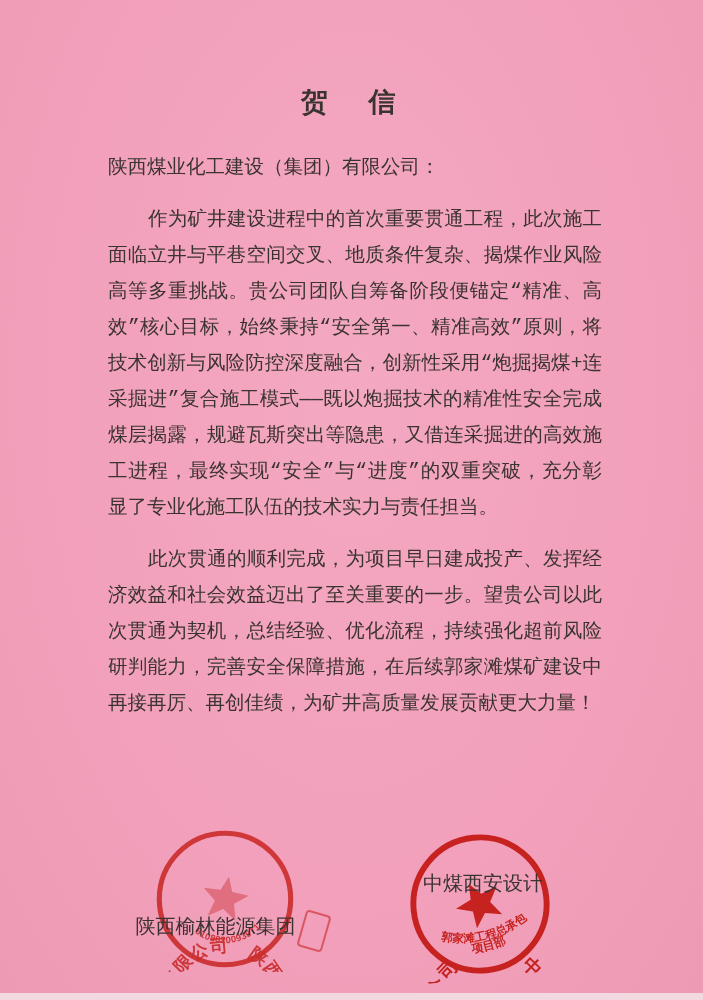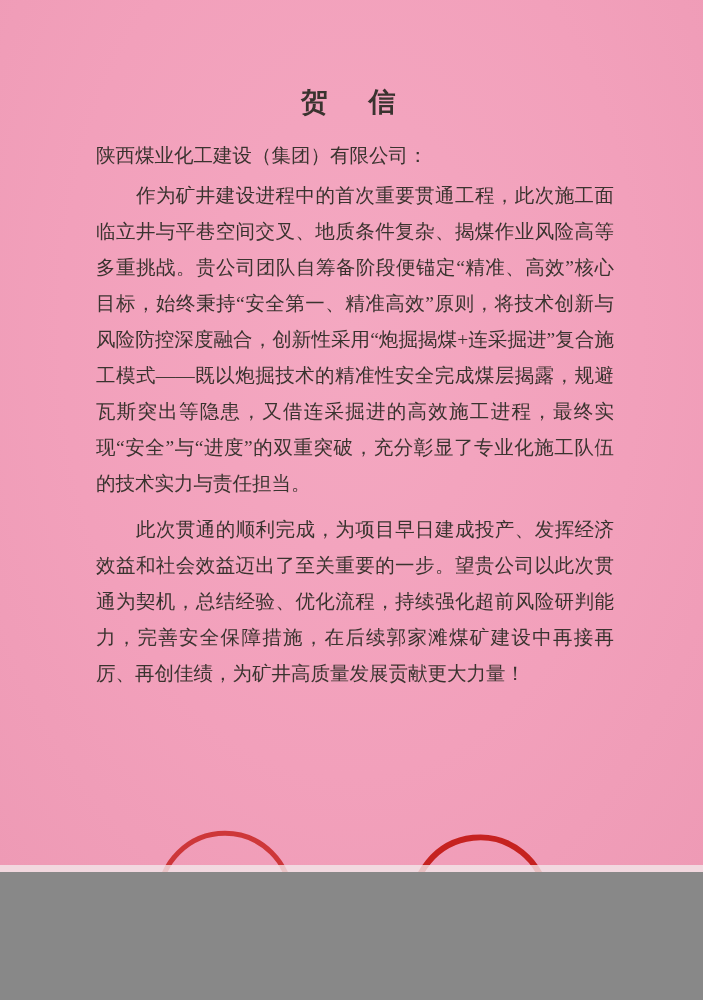--- a/index.html
+++ b/index.html
@@ -1,34 +1,34 @@
 <!DOCTYPE html>
 <html style="--paper-pink: #f4a8c1; --paper-mid: #f2a0bb; --paper-edge: #ee9ab5; --ink: #3a332f; --seal-red: #d02b1f;"><head>
 <meta charset="utf-8">
 <style>
   html,body{margin:0;padding:0;background:#888;}
   .page{
     position:relative;
-    width:703px;height:872px;
+    width:703px;height:1000px;
     margin:0 auto;
     background:radial-gradient(ellipse at 50% 38%, var(--paper-pink,#f4a8c1) 0%, var(--paper-mid,#f2a0bb) 58%, var(--paper-edge,#ee9ab5) 100%);
     overflow:hidden;
     font-family:"Liberation Serif","DejaVu Serif",serif;
     color:var(--ink,#3a332f);
   }
   .title{
     position:absolute;top:84px;left:0;width:100%;
     margin:0;text-align:center;
     font-size:27px;font-weight:bold;letter-spacing:0.25em;
   }
   .body-text{
     position:absolute;left:92px;top:134px;width:526px;
     font-size:19.5px;line-height:36px;text-align:justify;
   }
-  .body-text p{margin:4px;}
+  .body-text p{margin:16px;font-family:Liberation Mono, monospace;}
   .salutation{text-indent:0;}
   .para{text-indent:2.05em;}
   .para.p2{margin-top:4px;}
   .para.p3{margin-top:10px;}
   .sig{
     position:absolute;text-align:center;
     font-size:20px;line-height:38px;white-space:nowrap;
   }
   .sig-left{left:103px;top:909px;width:225px;font-family:Liberation Mono, monospace;}
   .sig-right{left:393px;top:864px;width:180px;}

